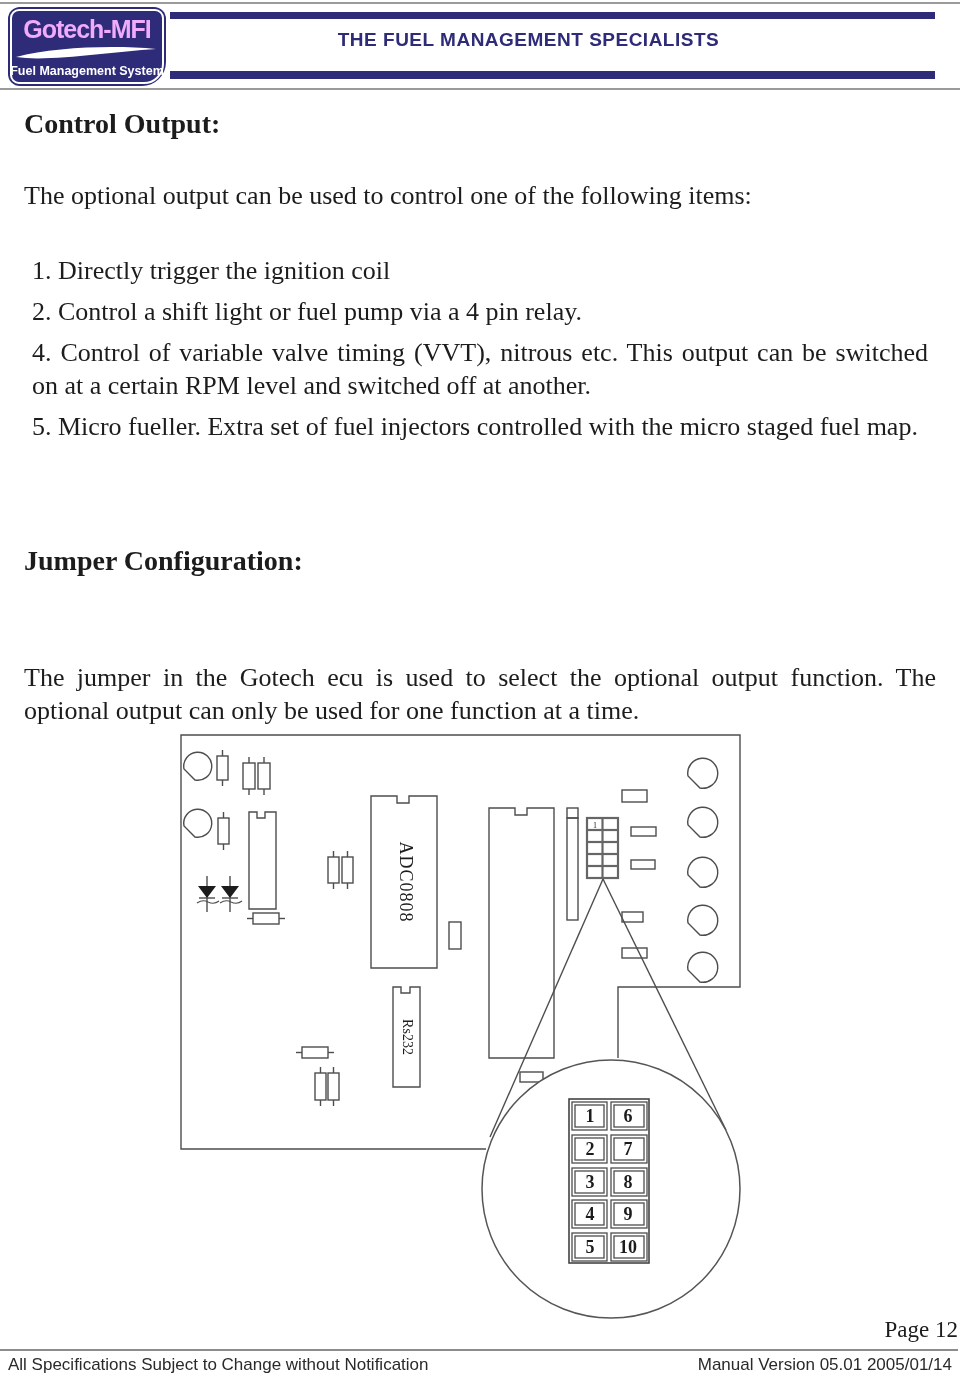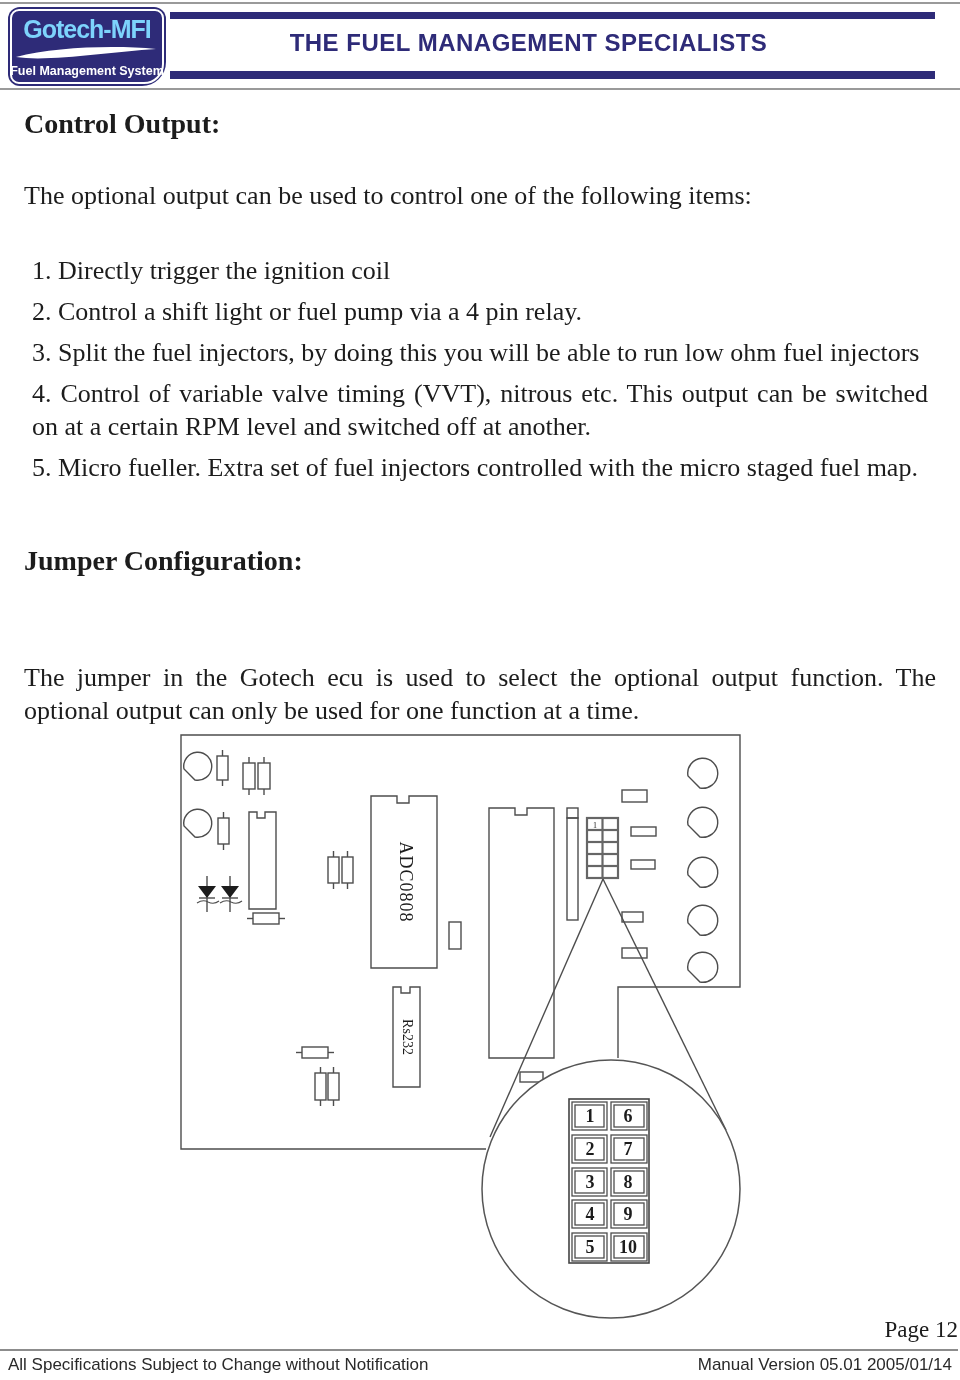--- a/index.html
+++ b/index.html
@@ -3,29 +3,29 @@
 <meta charset="utf-8">
 <style>
   html,body{margin:0;padding:0;background:#fff;}
   .page{position:relative;width:960px;height:1380px;background:#fff;overflow:hidden;
         font-family:"Liberation Serif",serif;color:#1c1c1c;}
   
   .hairline{position:absolute;left:0;width:960px;height:2px;background:#9a9a9a;}
   .bar{position:absolute;left:170px;width:765px;background:#2e2b78;}
   .banner-title{position:absolute;left:170px;top:29px;width:765px;height:32px;
       text-align:center;padding-right:48px;box-sizing:border-box;
-      font-family:"Liberation Sans",sans-serif;font-weight:bold;font-size:24px;
+      font-family:"Liberation Sans",sans-serif;font-weight:bold;font-size:19px;
       letter-spacing:.5px;color:#2e2b78;}
   .logo{position:absolute;left:8px;top:7px;width:158px;height:79px;background:#2e2b78;
       border-radius:12px 12px 24px 12px;}
   .logo::after{content:"";position:absolute;inset:2px;border:2px solid #fff;
       border-radius:9px 9px 20px 9px;}
   .logo-brand{position:absolute;left:0;top:8px;width:158px;text-align:center;
       font-family:"Liberation Sans",sans-serif;font-weight:bold;font-size:25px;
-      letter-spacing:-1px;color:#7dd3fc;z-index:2;}
+      letter-spacing:-1px;color:#f0abfc;z-index:2;}
   .logo-swoosh{position:absolute;left:6px;top:38px;z-index:2;}
   .logo-subtitle{position:absolute;left:0;top:57px;width:158px;text-align:center;
       font-family:"Liberation Sans",sans-serif;font-weight:bold;font-size:12.5px;
       color:#fff;z-index:2;}
   
   .h-serif{position:absolute;left:24px;font-weight:bold;font-size:28px;}
   .para{position:absolute;left:24px;width:912px;font-size:26px;line-height:33px;
       text-align:justify;margin:0;}
   .list p{margin:8px;text-align:justify;}
   
@@ -54,21 +54,20 @@
     </svg>
     <div class="logo-subtitle">Fuel Management System</div>
   </div>
 
   <div class="h-serif" style="top:108px;">Control Output:</div>
   <p class="para" style="top:179px;">The optional output can be used to control one of the following items:</p>
 
   <div class="para list" style="top:246px;">
     <p>1. Directly trigger the ignition coil</p>
     <p>2. Control a shift light or fuel pump via a 4 pin relay.</p>
-    <p>3. Split the fuel injectors, by doing this you will be able to run low ohm fuel injectors</p>
     <p>4. Control of variable valve timing (VVT), nitrous etc. This output can be switched on at a certain RPM level and switched off at another.</p>
     <p>5. Micro fueller. Extra set of fuel injectors controlled with the micro staged fuel map.</p>
   </div>
 
   <div class="h-serif" style="top:545px;">Jumper Configuration:</div>
   <p class="para" style="top:613px;margin-top:48px;">The jumper in the Gotech ecu is used to select the optional output function. The optional output can only be used for one function at a time.</p>
 
   <svg class="diagram" viewBox="0 0 960 1380">
     <g fill="none" stroke="#4d4d4d" stroke-width="1.4">
 

